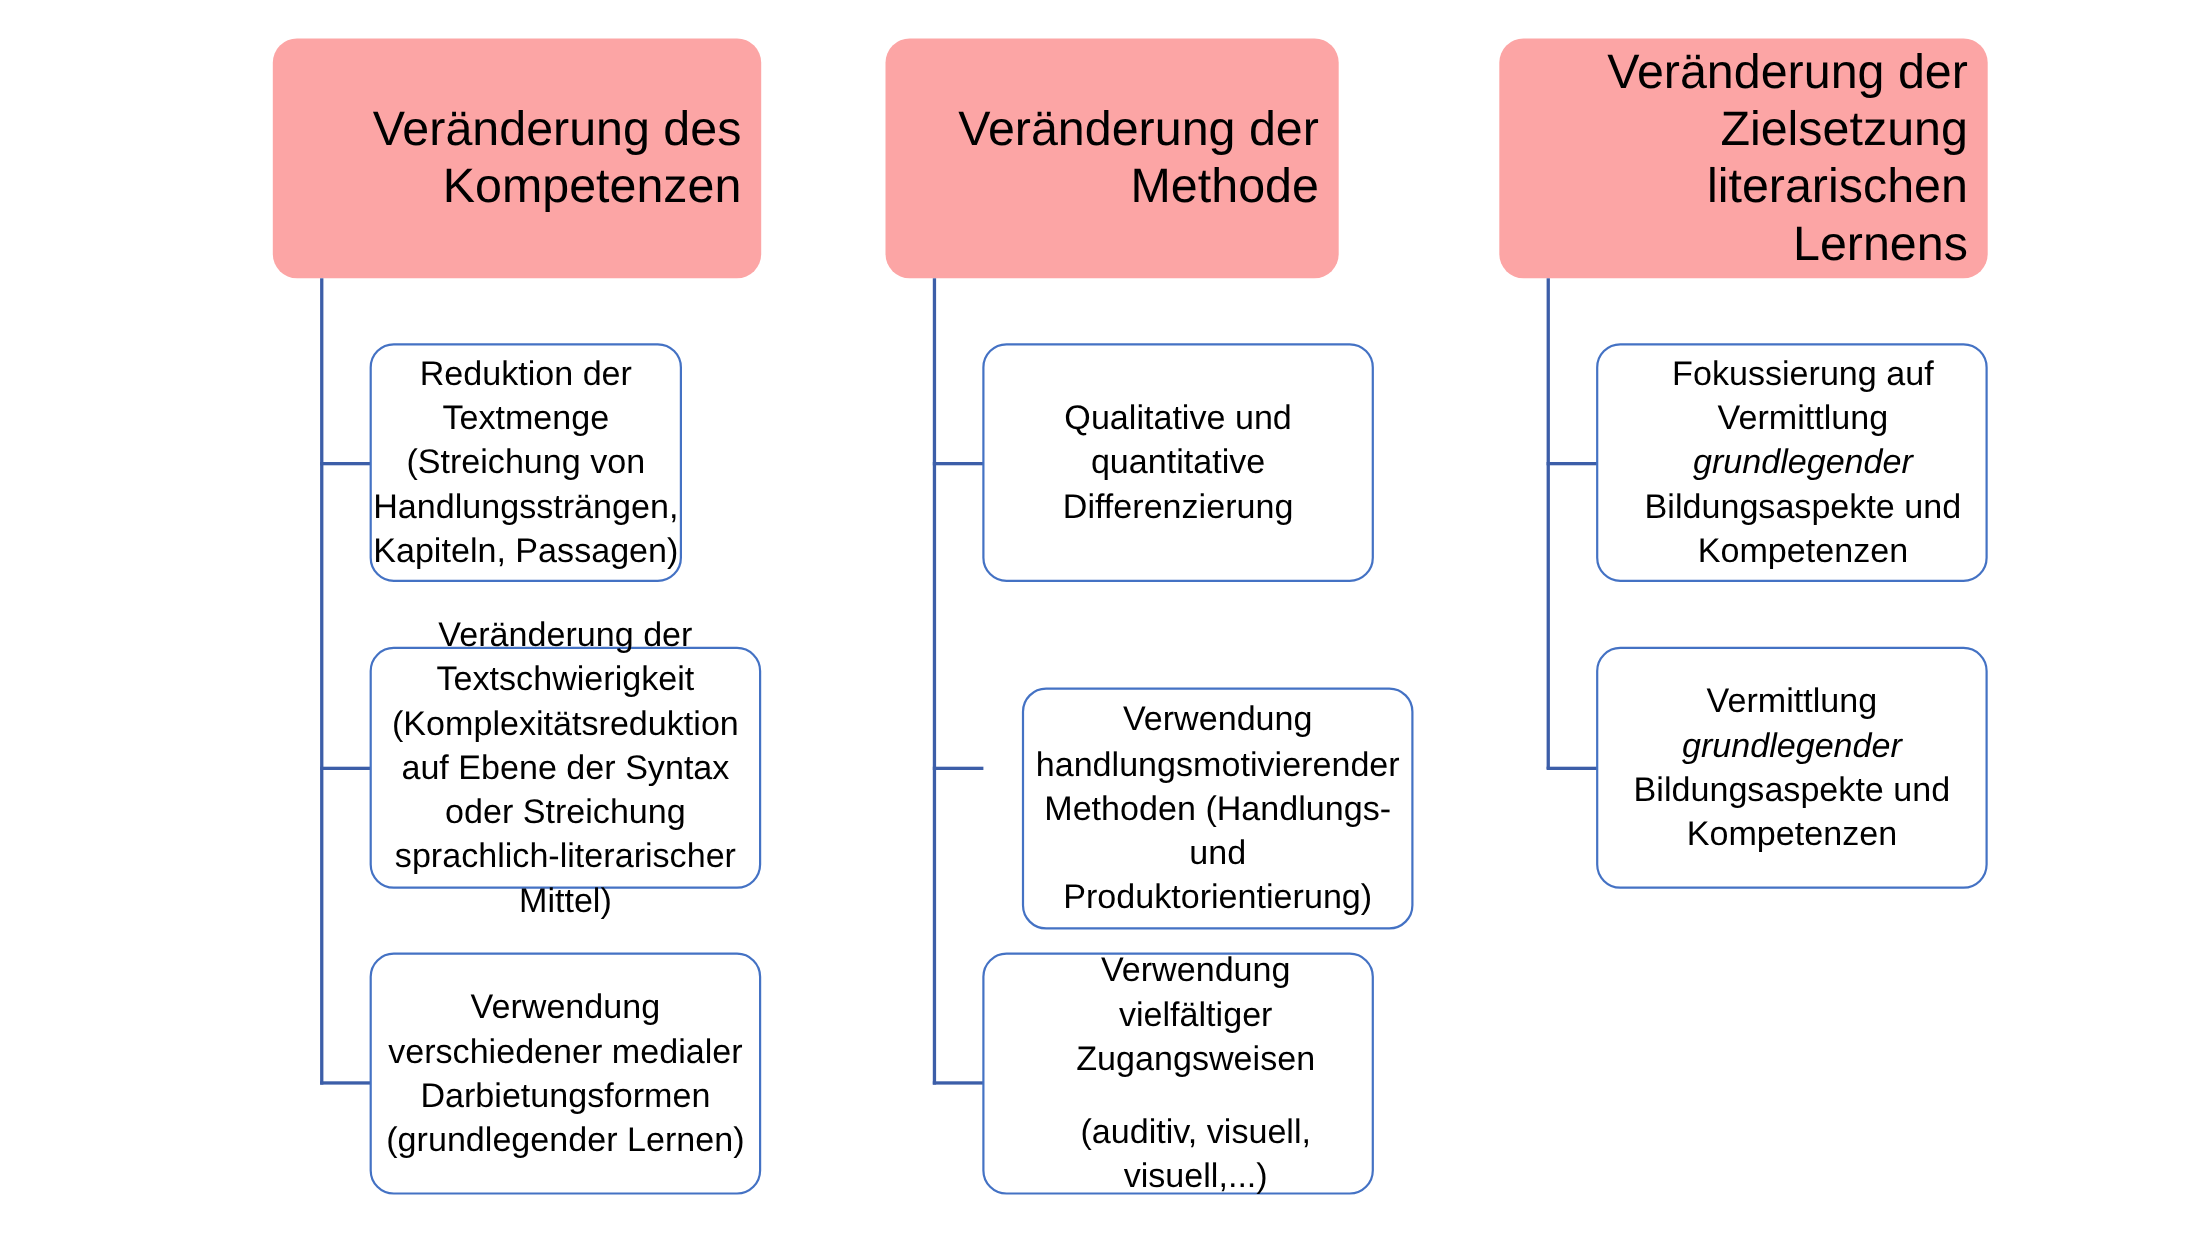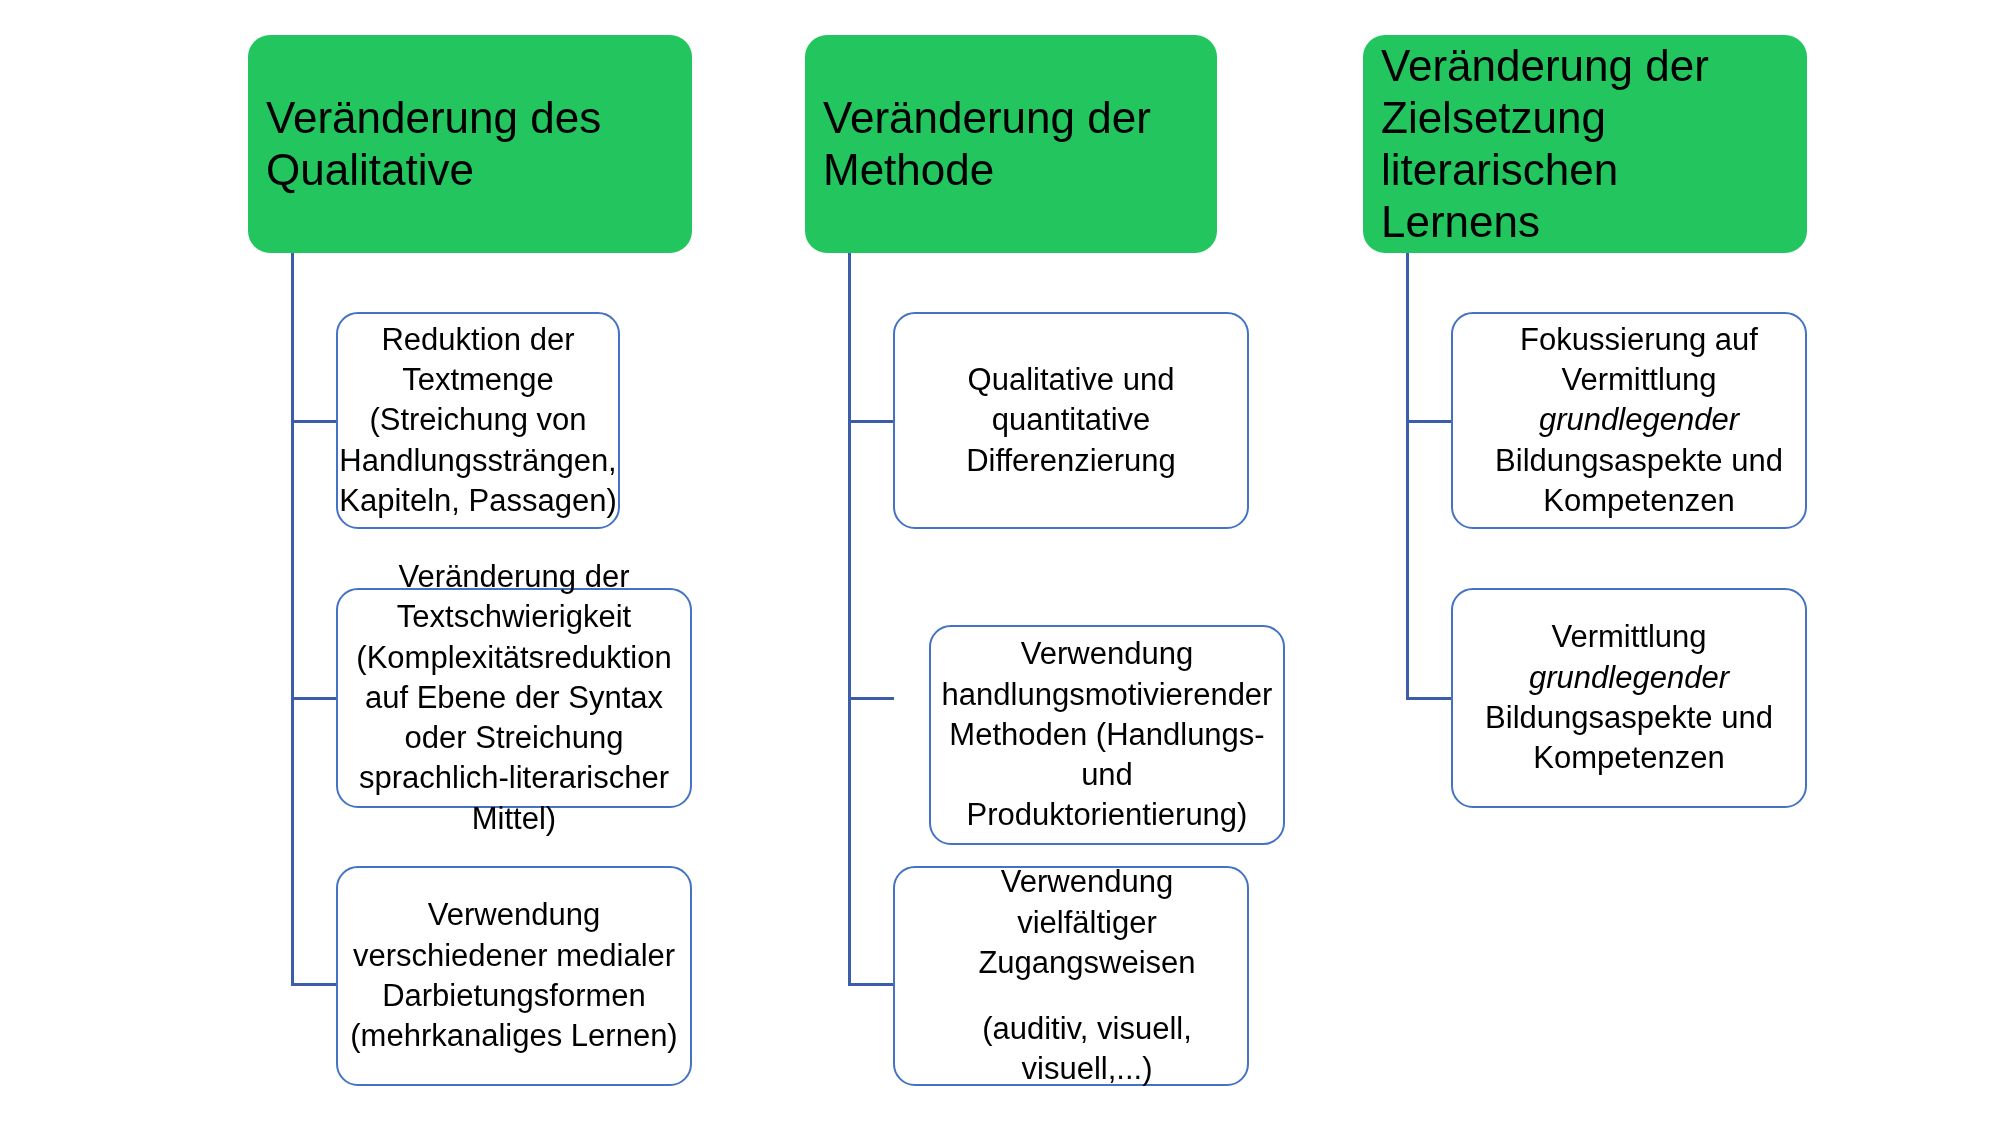--- a/index.html
+++ b/index.html
@@ -17,26 +17,26 @@
     width: 2000px;
     height: 1125px;
     background: #ffffff;
     overflow: hidden;
   }
 
   
   .header-box {
     position: absolute;
     box-sizing: border-box;
-    background: #22c55e;
+    background: #fca5a5;
     border-radius: 22px;
     display: flex;
     align-items: center;
     justify-content: center;
-    text-align: left;
+    text-align: right;
     padding: 10px 18px;
     font-size: 44px;
     line-height: 1.18;
     color: #000000;
     font-weight: 400;
   }
 
   
   .child-box {
     position: absolute;
@@ -74,38 +74,38 @@
     position: absolute;
     height: 3px;
     background: #3C5EA8;
   }
 </style>
 </head>
 <body>
 
 <div id="canvas">
 
-  <div class="header-box" style="left:248px; top:35px; width:444px; height:218px;">Veränderung des Qualitative</div>
+  <div class="header-box" style="left:248px; top:35px; width:444px; height:218px;">Veränderung des Kompetenzen</div>
 
   <div class="trunk" style="left:291px; top:253px; height:733px;"></div>
 
   <div class="stub" style="left:291px; top:420px; width:46px;"></div>
   <div class="stub" style="left:291px; top:697px; width:46px;"></div>
   <div class="stub" style="left:291px; top:983px; width:46px;"></div>
 
   <div class="child-box" style="left:336px; top:312px; width:284px; height:217px;">
     <p>Reduktion der Textmenge (Streichung von Handlungssträngen, Kapiteln, Passagen)</p>
   </div>
 
   <div class="child-box" style="left:336px; top:588px; width:356px; height:220px;">
     <p>Veränderung der Textschwierigkeit (Komplexitätsreduktion auf Ebene der Syntax oder Streichung sprachlich-literarischer Mittel)</p>
   </div>
 
   <div class="child-box" style="left:336px; top:866px; width:356px; height:220px;">
-    <p>Verwendung verschiedener medialer Darbietungsformen (mehrkanaliges Lernen)</p>
+    <p>Verwendung verschiedener medialer Darbietungsformen (grundlegender Lernen)</p>
   </div>
 
   <div class="header-box" style="left:805px; top:35px; width:412px; height:218px;">Veränderung der Methode</div>
 
   <div class="trunk" style="left:848px; top:253px; height:733px;"></div>
 
   <div class="stub" style="left:848px; top:420px; width:46px;"></div>
   <div class="stub" style="left:848px; top:697px; width:46px;"></div>
   <div class="stub" style="left:848px; top:983px; width:46px;"></div>
 

